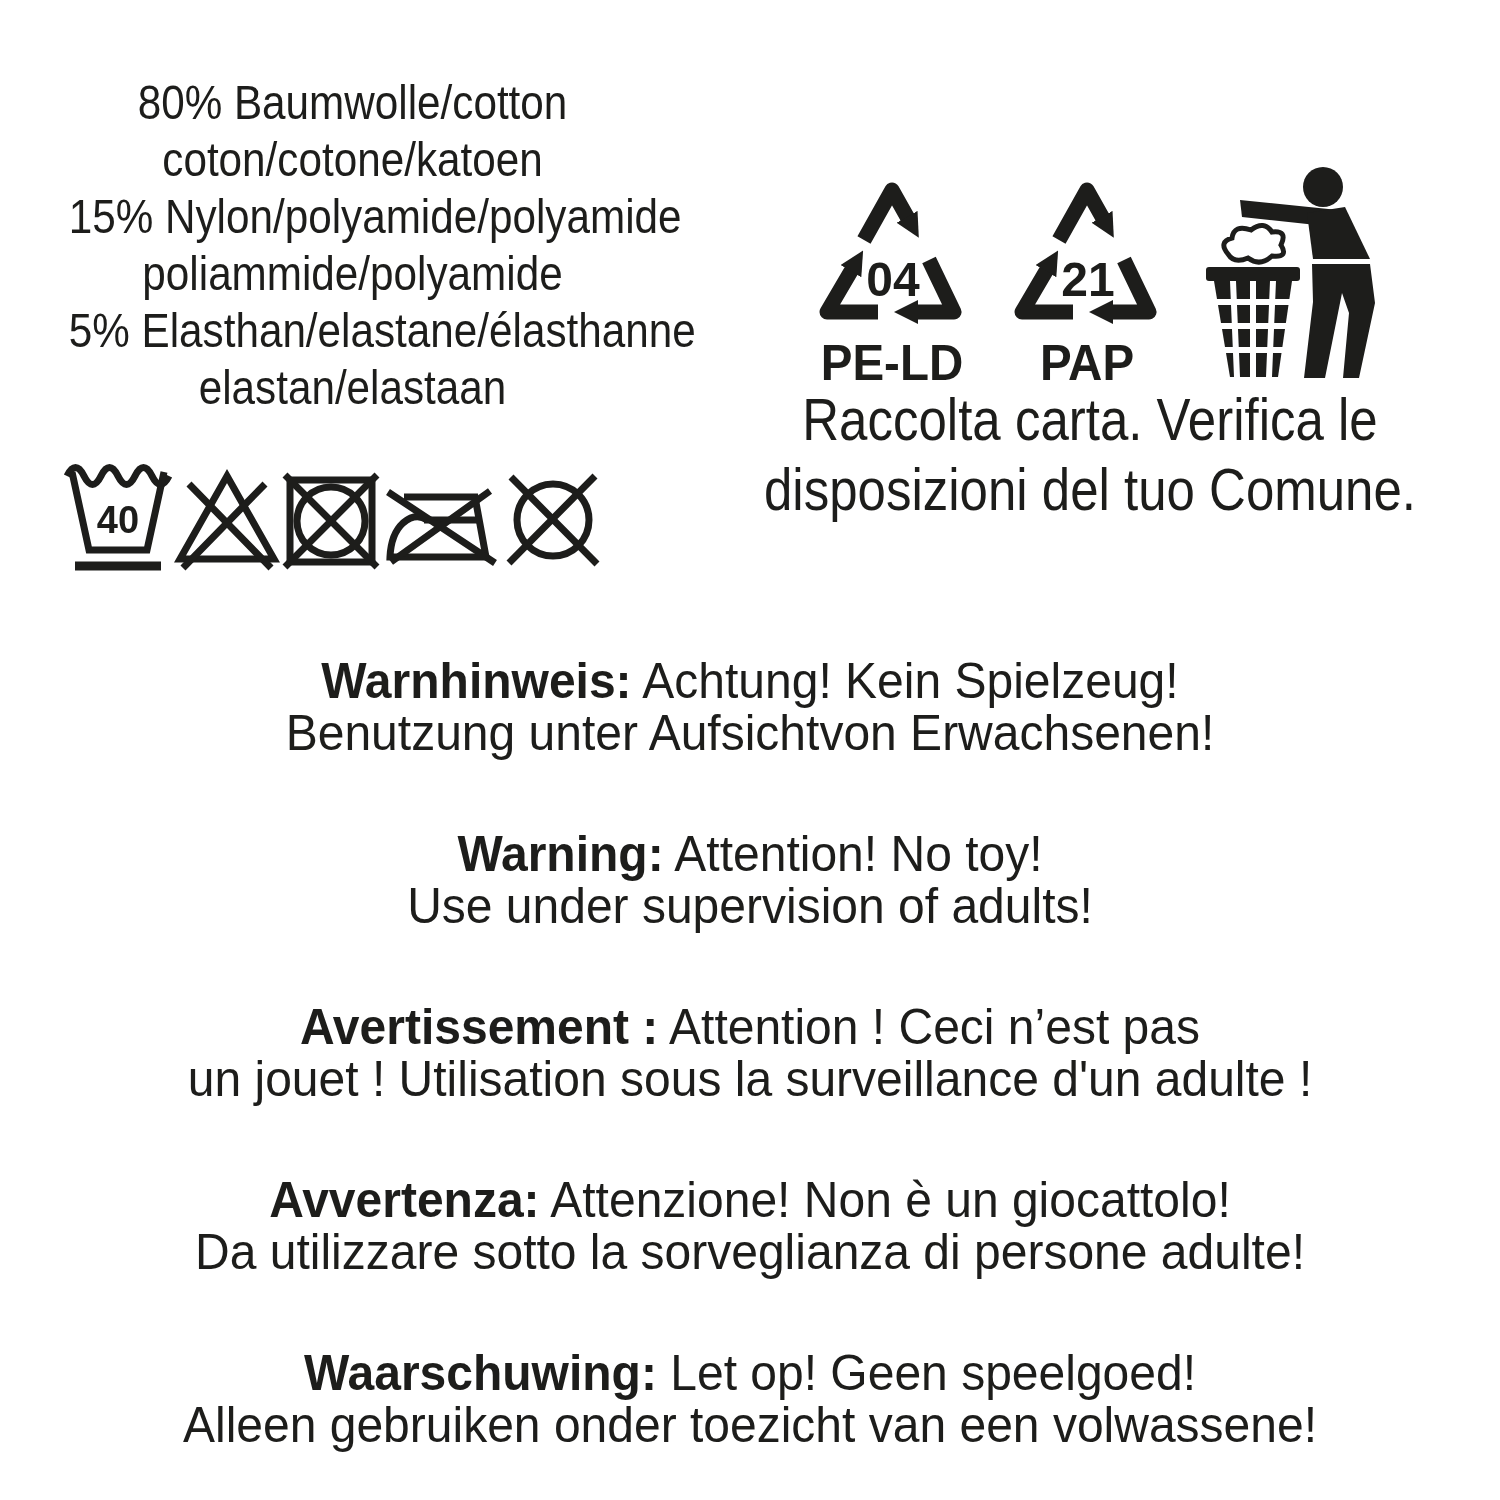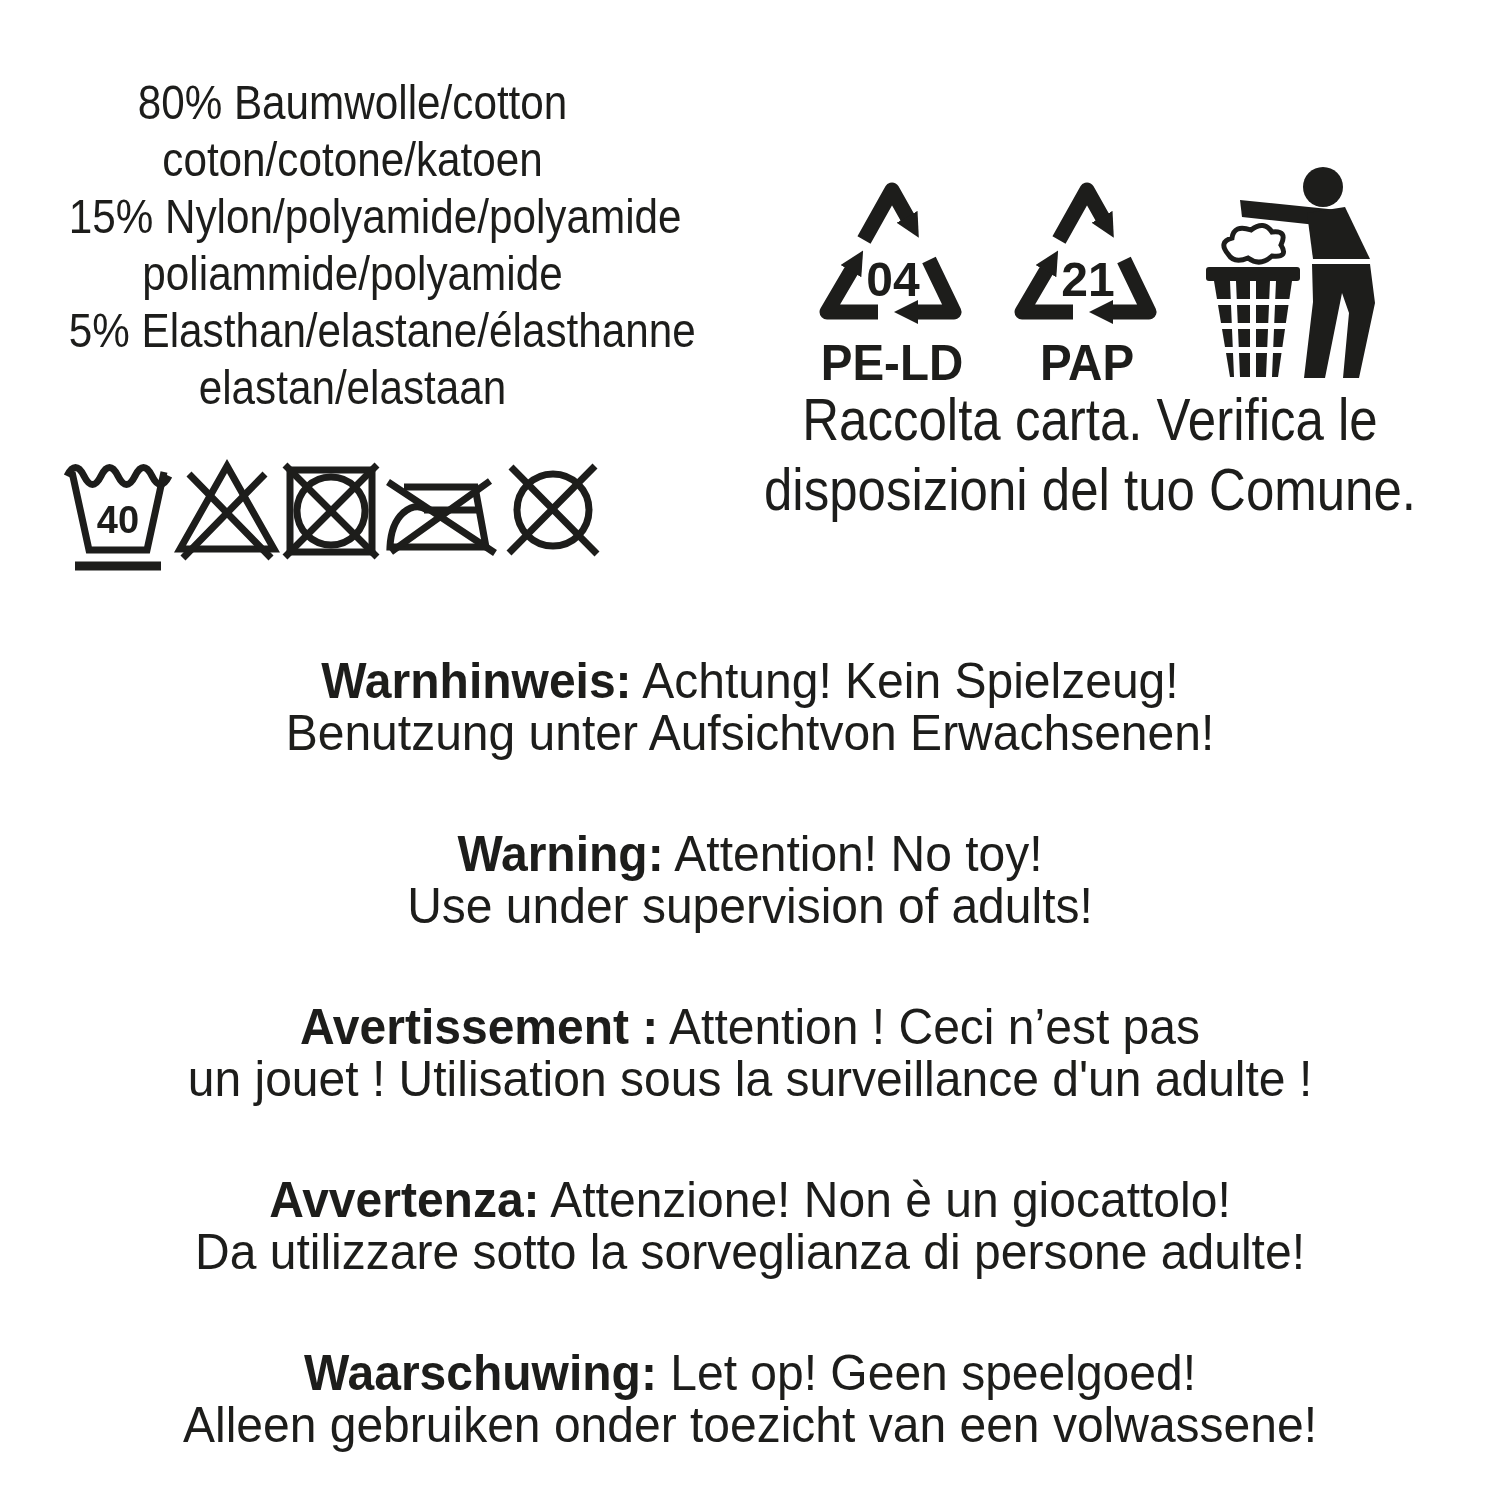--- a/index.html
+++ b/index.html
@@ -9,21 +9,21 @@
     font-family:"Liberation Sans","DejaVu Sans",sans-serif;
   }
   .abs{position:absolute;}
   
   .comp{
     left:30px;top:74px;width:645px;text-align:center;
     font-size:48px;line-height:57px;white-space:nowrap;
     transform:scaleX(.88);transform-origin:50% 0;
   }
   
-  .care{left:62px;top:452px;display:flex;gap:0;align-items:flex-start;}
+  .care{left:62px;top:452px;display:flex;gap:0;align-items:flex-end;}
   .care svg{display:block;}
   .stroke{stroke:#1d1d1b;fill:none;stroke-width:7;}
   .thick{stroke:#1d1d1b;fill:none;stroke-width:9;}
   svg text{fill:#1d1d1b;}
   
   .recy{fill:none;stroke:#1d1d1b;stroke-width:15;stroke-linejoin:round;stroke-linecap:butt;}
   .recy-num{font-weight:bold;font-size:48px;}
   .recy-label{
     position:absolute;width:168px;text-align:center;
     font-weight:bold;font-size:50px;white-space:nowrap;

